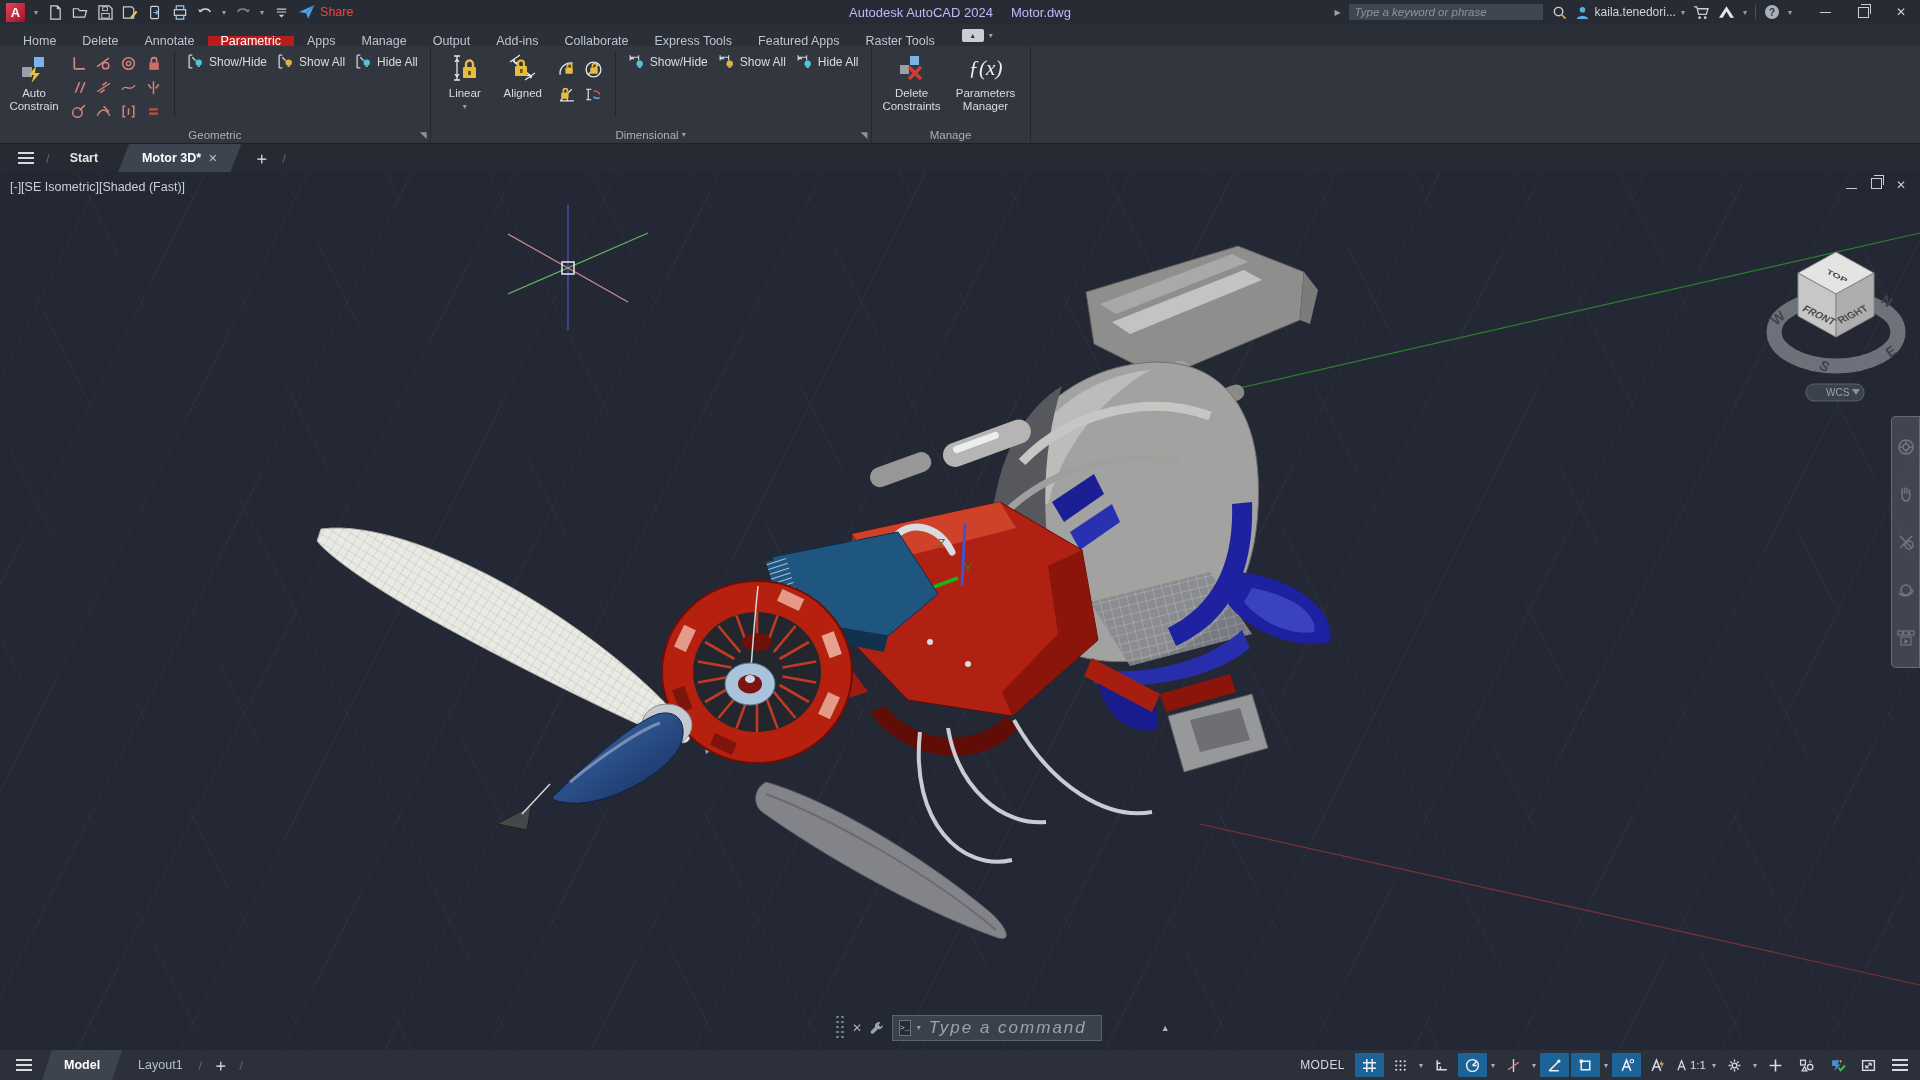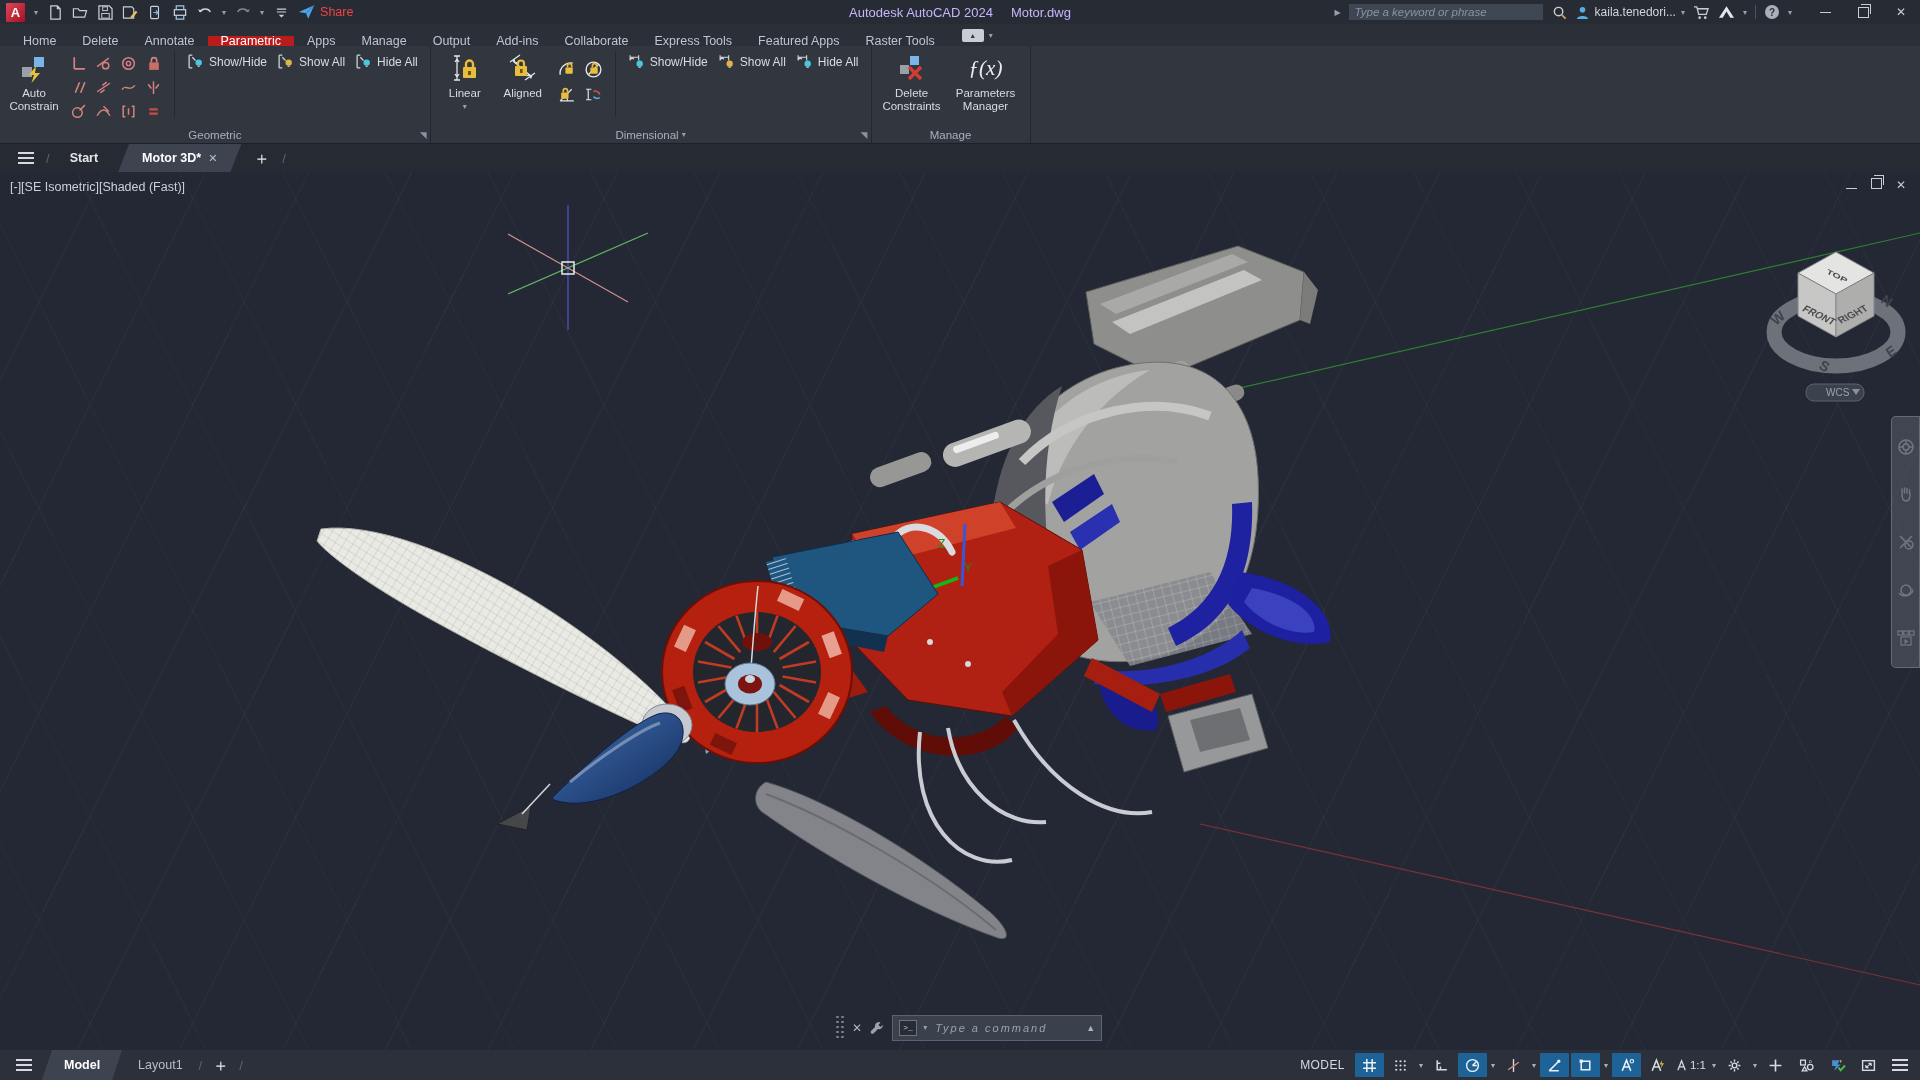--- a/index.html
+++ b/index.html
@@ -63,21 +63,21 @@
   .vp-label{position:absolute;left:10px;top:8px;font-size:12.5px;color:#ccd1d8;z-index:5;}
   .vp-controls{position:absolute;right:14px;top:6px;display:flex;gap:14px;color:#c6cad1;font-size:12px;z-index:5;align-items:center;}
   .scene{position:absolute;inset:0;z-index:1;}
   .viewcube{position:absolute;right:8px;top:64px;width:152px;height:172px;z-index:4;}
   .navbar{position:absolute;right:0px;top:244px;width:27px;height:238px;background:rgba(150,156,168,.26);border:1px solid rgba(170,176,188,.35);border-radius:5px 0 0 5px;display:flex;flex-direction:column;align-items:center;justify-content:space-around;padding:6px 0;z-index:4;}
   .cmddock{position:absolute;left:836px;top:842px;height:27px;display:flex;align-items:center;gap:7px;z-index:5;}
   .grip{display:grid;grid-template-columns:repeat(2,4px);grid-auto-rows:4px;gap:1px;}
   .grip i{width:2.5px;height:2.5px;background:#7a8190;border-radius:50%;}
   .cmdfield{width:196px;height:24px;background:#3a414d;border:1px solid #5a6273;display:flex;align-items:center;gap:6px;padding:0 6px;}
   .cmdicon{width:20px;height:14px;background:#262b34;border:1px solid #6a7280;display:flex;align-items:center;justify-content:center;color:#c9ced6;font-size:8px;font-family:"Liberation Mono",monospace;}
-  .cmdfield input{flex:1;background:transparent;border:none;outline:none;color:#d6dae1;font-size:11px;font-style:italic;letter-spacing:2px;font-family:"Liberation Sans",sans-serif;}
+  .cmdfield input{flex:1;background:transparent;border:none;outline:none;color:#d6dae1;font-size:17px;font-style:italic;letter-spacing:2px;font-family:"Liberation Sans",sans-serif;}
   .cmdfield input::placeholder{color:#9aa2ae;font-style:italic;}
   .cmdup{color:#aeb4bd;font-size:9px;}
   .cmdx{color:#aeb4bd;font-size:12px;}
   
   .statusbar{position:absolute;bottom:0;left:0;right:0;height:30px;background:#2b303a;display:flex;align-items:center;padding:0 6px;z-index:50;}
   .dtabs{display:flex;align-items:stretch;height:100%;font-size:12.5px;}
   .dtab{display:flex;align-items:center;padding:0 16px;color:#b9bfc9;}
   .dtab.active{background:#3d4450;color:#fff;font-weight:bold;clip-path:polygon(10px 0,100% 0,calc(100% - 10px) 100%,0 100%);padding:0 22px;}
   .sb-right{margin-left:auto;display:flex;align-items:center;gap:2px;}
   .sbtn{min-width:25px;height:24px;display:flex;align-items:center;justify-content:center;border-radius:1px;gap:1px;padding:0 2px;}

